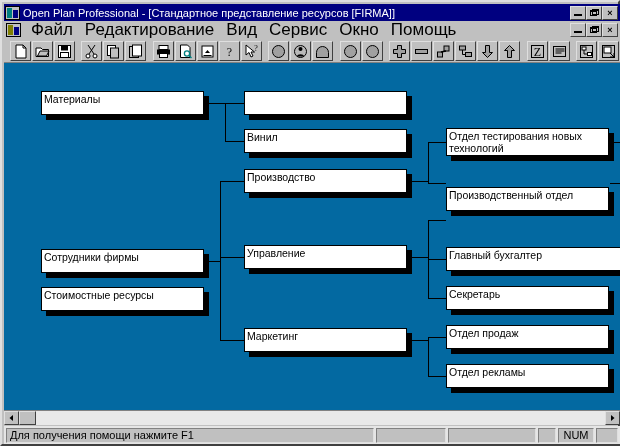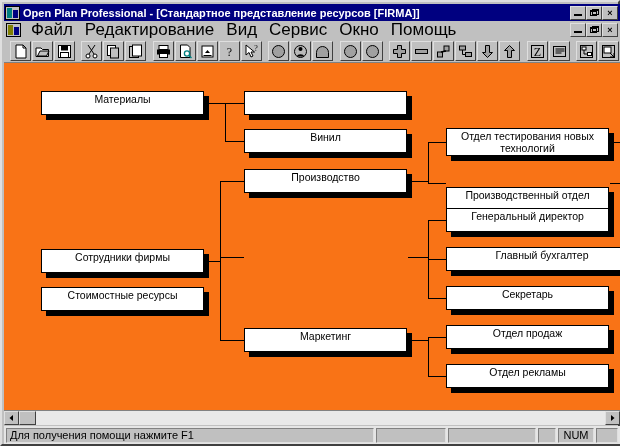--- a/index.html
+++ b/index.html
@@ -29,21 +29,21 @@
     background:#c0c0c0;border:1px solid #000;position:relative;flex:0 0 auto;
     box-sizing:border-box;
   }
   .title-icon:before{
     content:"";position:absolute;left:1px;top:1px;width:5px;height:10px;background:#008080;
   }
   .title-icon:after{
     content:"";position:absolute;left:7px;top:3px;width:5px;height:8px;background:#000080;
   }
   .title-text{
-    font-size:11px;font-weight:bold;white-space:nowrap;overflow:hidden;
+    font-size:11px;font-weight:normal;white-space:nowrap;overflow:hidden;
     flex:1 1 auto;letter-spacing:0px;
   }
   .wbtns{display:flex;gap:0px;margin-right:2px;flex:0 0 auto;}
   .wbtn{
     width:16px;height:14px;background:#c0c0c0;
     border-left:1px solid #dfdfdf;border-top:1px solid #dfdfdf;
     border-right:1px solid #404040;border-bottom:1px solid #404040;
     position:relative;box-sizing:border-box;margin-left:0px;
     color:#000;font-size:9px;line-height:12px;text-align:center;font-weight:bold;
   }
@@ -88,23 +88,22 @@
     border-left:1px solid #dfdfdf;border-top:1px solid #dfdfdf;
     border-right:1px solid #404040;border-bottom:1px solid #404040;
     position:relative;box-sizing:border-box;flex:0 0 auto;
   }
   .gl{position:absolute;left:0;top:0;right:0;bottom:0;}
   .gl svg{display:block;margin:2px auto 0 auto;}
 
   
   .client{
     position:absolute;left:2px;top:60px;width:616px;height:348px;
-    background:#f97316;overflow:hidden;
+    background:#0369a1;overflow:hidden;
     border-top:1px solid #808080;
-    text-align:center;
   }
   .diagram{position:absolute;left:0;top:0;width:640px;height:348px;}
   .nodewrap{position:absolute;}
   .nodewrap .shadow{
     position:absolute;left:5px;top:5px;width:100%;height:100%;background:#000;
   }
   .nodewrap .box{
     position:absolute;left:0;top:0;width:100%;height:100%;
     background:#fff;border:1px solid #000;box-sizing:border-box;
   }
@@ -488,44 +487,44 @@
         <div class="box"></div>
         <div class="label">Винил</div>
       </div>
 
       <div class="nodewrap" style="left:240px;top:106px;width:163px;height:24px;">
         <div class="shadow"></div>
         <div class="box"></div>
         <div class="label">Производство</div>
       </div>
 
+      <div class="nodewrap" style="left:240px;top:182px;width:163px;height:24px;">
+        <div class="shadow"></div>
+        <div class="box"></div>
+        <div class="label">Управление</div>
+      </div>
 
       <div class="nodewrap" style="left:240px;top:265px;width:163px;height:24px;">
         <div class="shadow"></div>
         <div class="box"></div>
         <div class="label">Маркетинг</div>
       </div>
 
       <div class="nodewrap" style="left:442px;top:65px;width:163px;height:28px;">
         <div class="shadow"></div>
         <div class="box"></div>
         <div class="label">Отдел тестирования новых технологий</div>
       </div>
 
       <div class="nodewrap" style="left:442px;top:124px;width:163px;height:24px;">
         <div class="shadow"></div>
         <div class="box"></div>
         <div class="label">Производственный отдел</div>
       </div>
 
-      <div class="nodewrap" style="left:442px;top:145px;width:163px;height:24px;">
-        <div class="shadow"></div>
-        <div class="box"></div>
-        <div class="label">Генеральный директор</div>
-      </div>
 
       <div class="nodewrap" style="left:442px;top:184px;width:163px;height:24px;padding-left:29px;">
         <div class="shadow"></div>
         <div class="box"></div>
         <div class="label">Главный бухгалтер</div>
       </div>
 
       <div class="nodewrap" style="left:442px;top:223px;width:163px;height:24px;">
         <div class="shadow"></div>
         <div class="box"></div>

